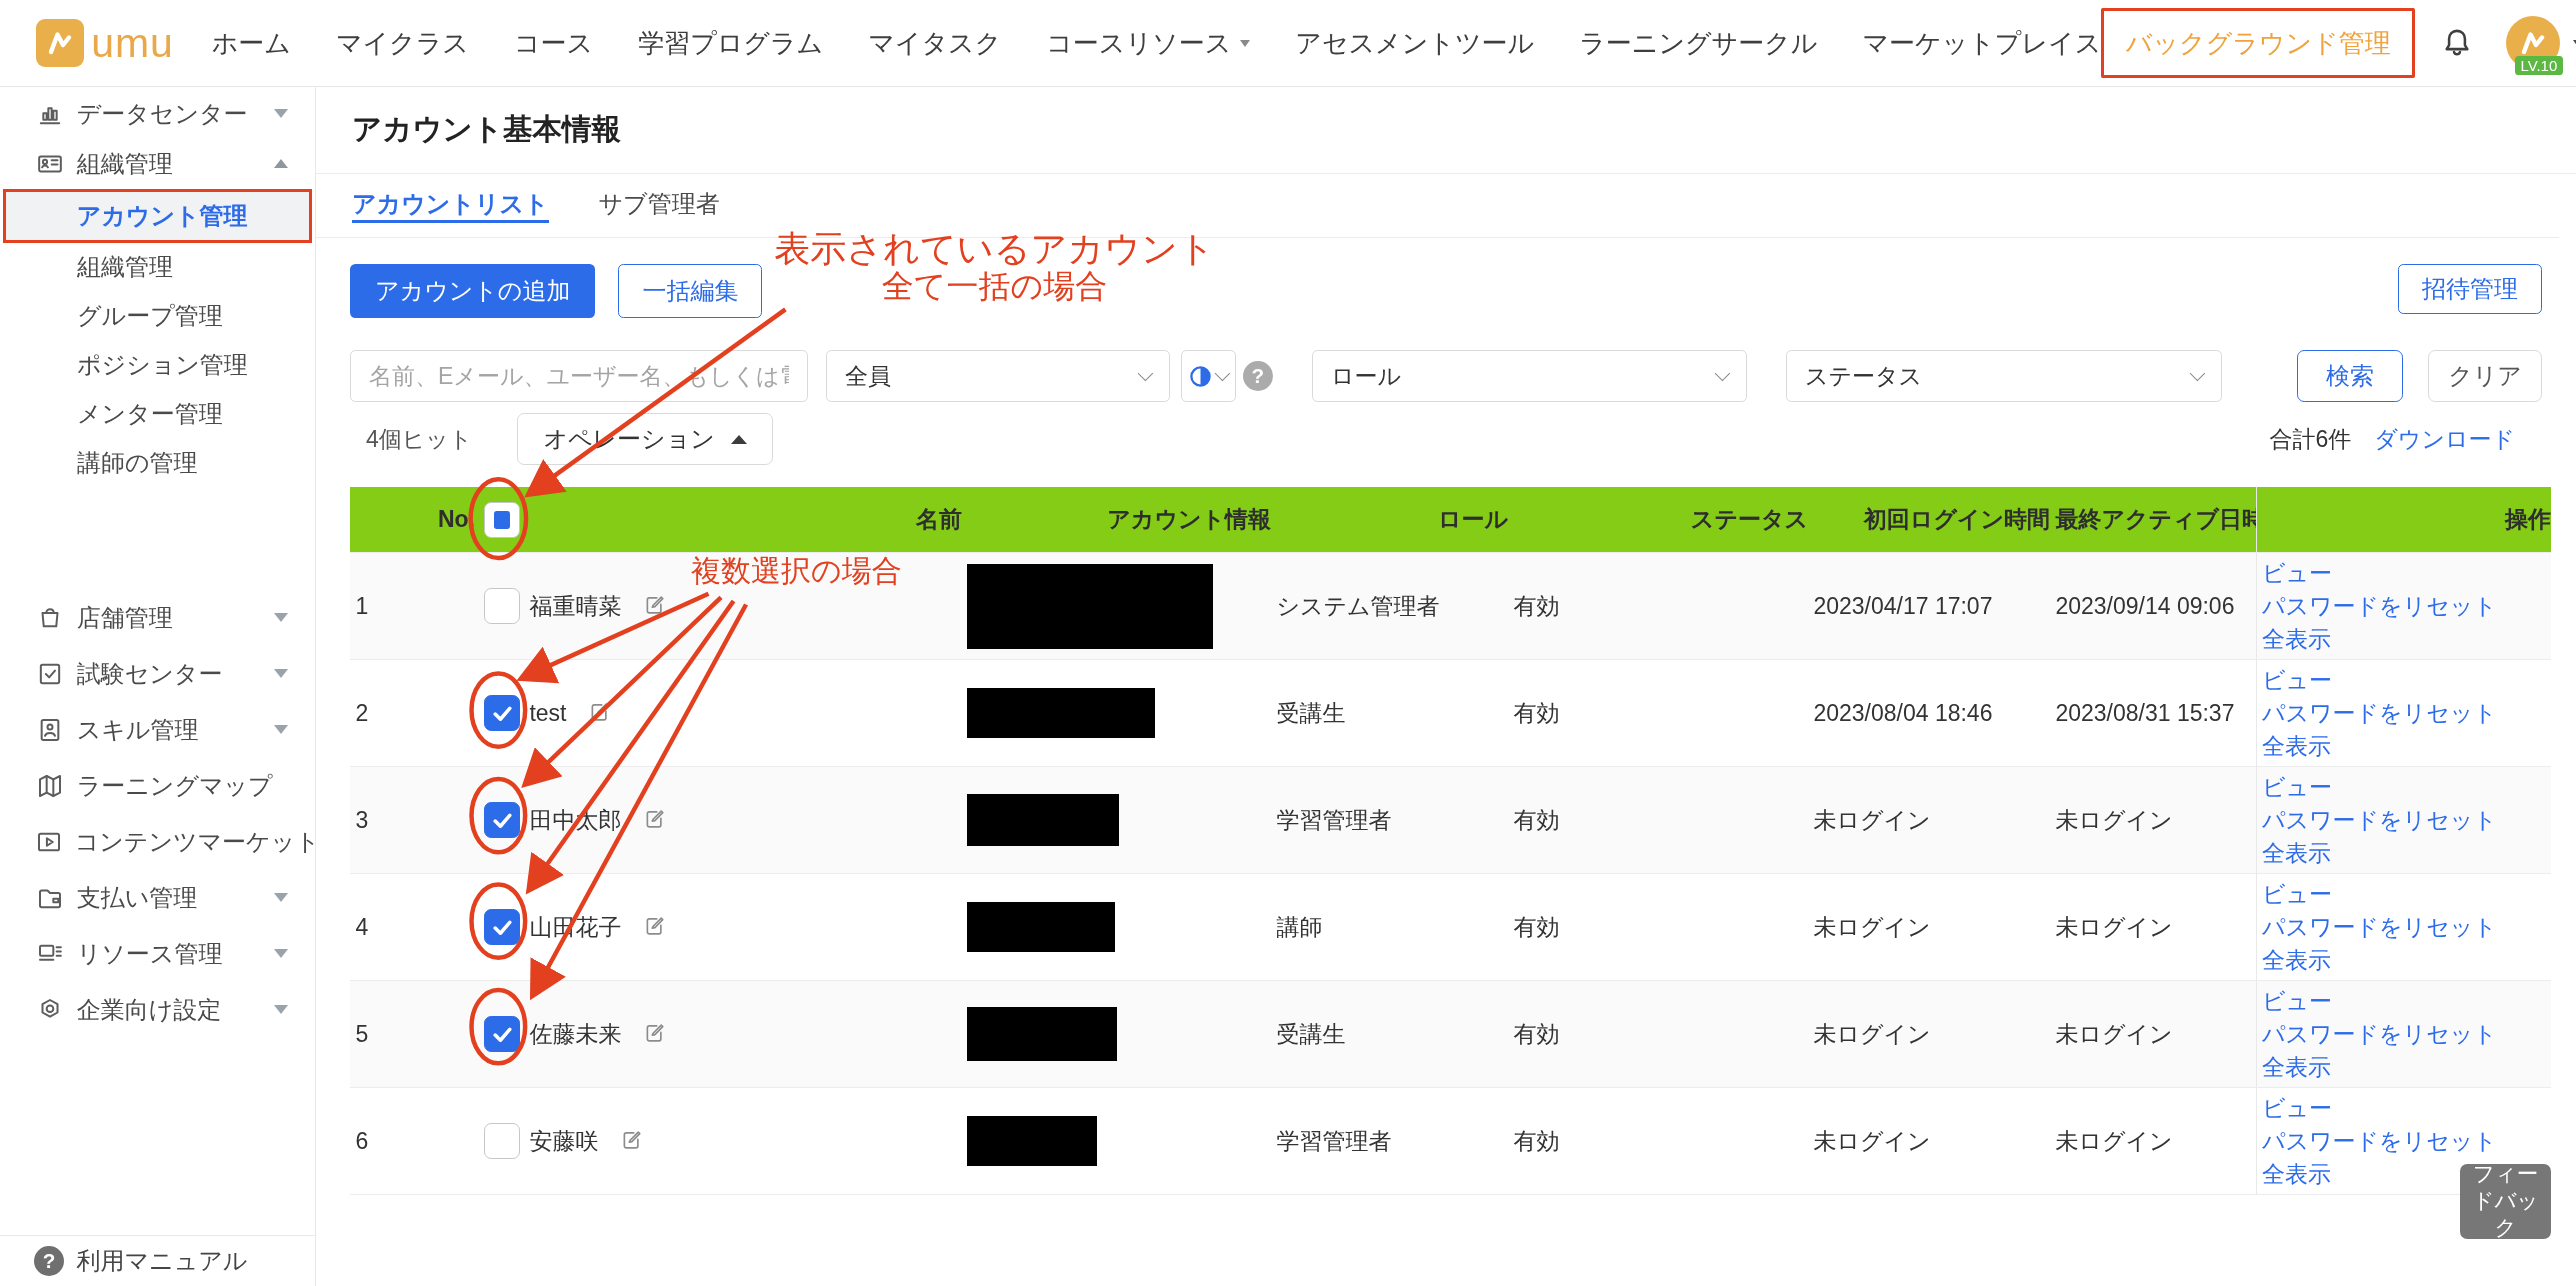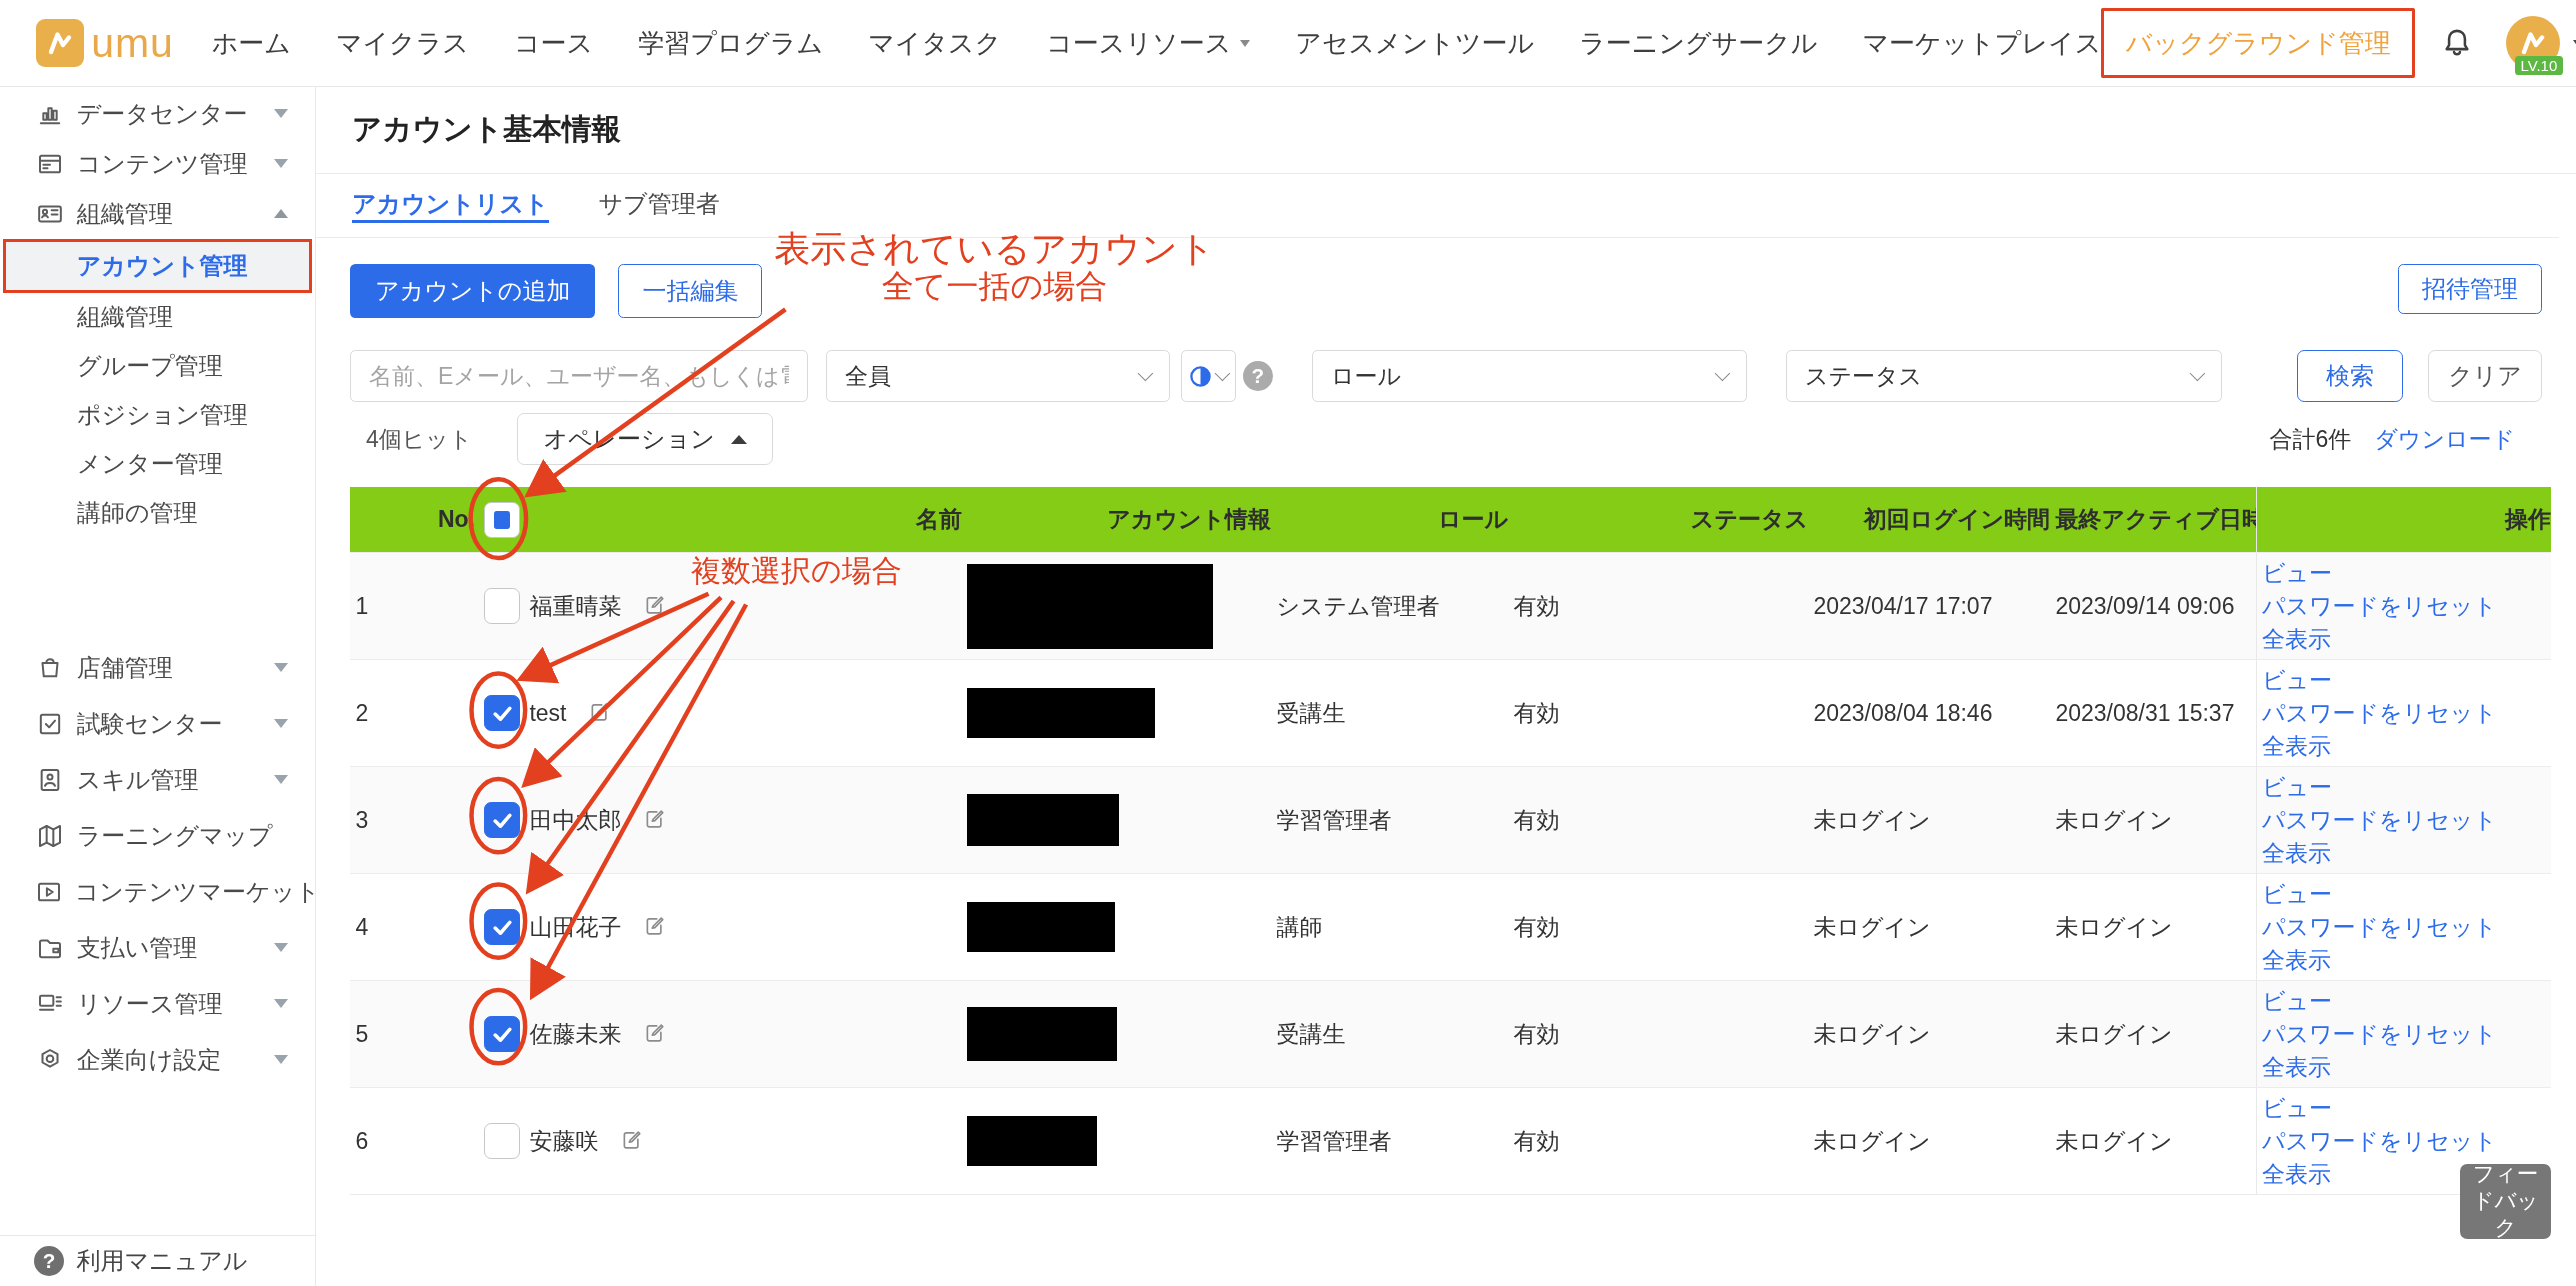--- a/index.html
+++ b/index.html
@@ -202,30 +202,20 @@
               <path d="M7 29h22"></path>
               <path d="M10 25v-8h4v8zM16 25V11h4v14zM22 25v-11h4v11z"></path>
             </svg>
           </span>
           <span class="g-label">データセンター</span>
           <span class="tri tri-down"></span>
         </div>
         <div class="side-group">
           <span class="g-icon">
             <svg viewBox="0 0 36 36" class="icon-svg">
-              <rect x="6" y="8" width="24" height="20" rx="2"></rect>
-              <path d="M6 14h24M10 19h8M10 23h5"></path>
-            </svg>
-          </span>
-          <span class="g-label">コンテンツ管理</span>
-          <span class="tri tri-down"></span>
-        </div>
-        <div class="side-group">
-          <span class="g-icon">
-            <svg viewBox="0 0 36 36" class="icon-svg">
               <rect x="5" y="9" width="26" height="18" rx="2"></rect>
               <circle cx="12" cy="15.5" r="2.5"></circle>
               <path d="M8.5 22c1-3 6-3 7 0M20 13.5h7M20 18.5h7"></path>
             </svg>
           </span>
           <span class="g-label">組織管理</span>
           <span class="tri tri-up"></span>
         </div>
         <div class="side-submenu">
           <div class="side-sub selected">アカウント管理</div>

